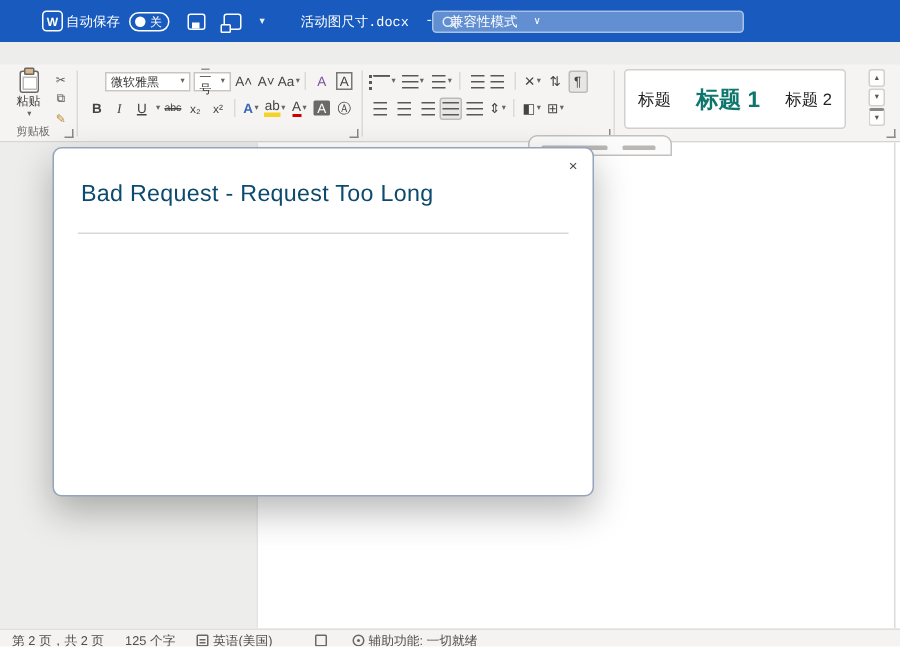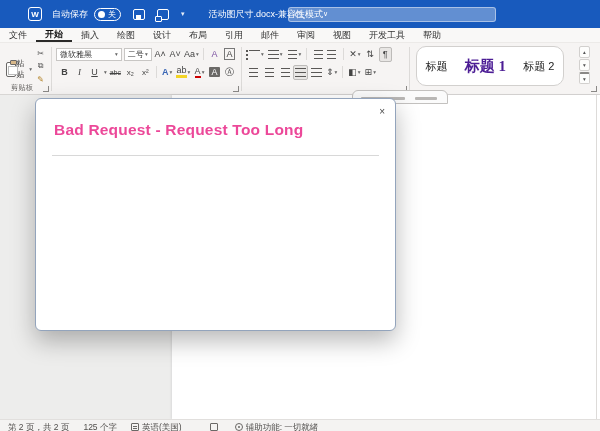--- a/index.html
+++ b/index.html
@@ -4,30 +4,30 @@
 <style>
   * { margin:0; padding:0; box-sizing:border-box; }
   body { font-family:"Liberation Sans","DejaVu Sans",sans-serif; }
   .app { position:relative; width:600px; height:431px; overflow:hidden; background:#ededec; }
 
   
   .titlebar { position:absolute; left:0; top:0; width:600px; height:28px; background:#185abd;
     display:flex; align-items:center; color:#fff; font-size:9px; }
   .tb-appicon { width:14px; height:14px; margin-left:28px; border:1.4px solid #fff; border-radius:3px;
     display:flex; align-items:center; justify-content:center; font-size:8px; font-weight:bold; }
-  .tb-autosave { margin-left:10px; }
+  .tb-autosave { margin-left:2px; }
   .tb-toggle { margin-left:6px; width:27px; height:13px; border:1px solid #fff; border-radius:7px;
     display:flex; align-items:center; font-size:8px; padding:0 3px; gap:3px; }
   .tb-knob { width:7px; height:7px; border-radius:50%; background:#fff; }
   .tb-ic { margin-left:12px; width:12px; height:11px; border:1.2px solid #fff; border-radius:2px; position:relative; }
   .tb-ic.save::after { content:""; position:absolute; left:2px; bottom:0; width:5px; height:4px; background:#fff; }
   .tb-ic.screen::after { content:""; position:absolute; left:-3px; bottom:-3px; width:5px; height:4px;
     border:1.2px solid #fff; background:#185abd; border-radius:1px; }
   .tb-chev { margin-left:12px; font-size:7px; opacity:.9; }
-  .tb-title { margin-left:24px; white-space:nowrap; display:flex; gap:0; align-items:center; }
+  .tb-title { margin-left:24px; white-space:nowrap; display:flex; gap:11px; align-items:center;font-family:Liberation Mono, monospace; }
   .tb-search { position:absolute; left:288px; top:7px; width:208px; height:15px;
     background:rgba(255,255,255,.32); border:1px solid rgba(255,255,255,.45); border-radius:3px;
     display:flex; align-items:center; padding:0 6px; gap:5px; }
   .tb-search input { background:transparent; border:none; outline:none; color:#eaf0fa; font-size:8.5px; width:100%; }
   .tb-search input::placeholder { color:#dde6f5; }
   .mag { width:7px; height:7px; border:1.3px solid #e8eefb; border-radius:50%; position:relative; flex:0 0 auto; }
   .mag::after { content:""; position:absolute; left:5px; top:5px; width:4px; height:1.3px; background:#e8eefb; transform:rotate(45deg); }
 
   
   .tabrow { position:absolute; left:0; top:28px; width:600px; height:15px; background:#f9f8f7;
@@ -47,21 +47,21 @@
   .rowb { position:absolute; top:21px; left:0; right:6px; height:16px; display:flex; align-items:center; gap:2px; }
   .btn { height:15px; min-width:13px; display:flex; align-items:center; justify-content:center;
     border-radius:2px; padding:0 1px; color:#444; }
   .btn.pressed { border:1px solid #bdbbb9; background:#e8e6e4; }
   .dd { font-size:5.5px; color:#666; margin-left:1px; }
   .combo { height:13px; border:1px solid #c8c6c4; background:#fff; display:flex; align-items:center;
     font-size:8px; padding:0 3px; justify-content:space-between; color:#333; }
   .vline { width:1px; height:12px; background:#dcdad8; margin:0 2px; }
 
   
-  .paste { position:absolute; left:6px; top:4px; width:26px; height:44px; display:flex; flex-direction:row;
+  .paste { position:absolute; left:6px; top:4px; width:26px; height:44px; display:flex; flex-direction:column;
     align-items:center; justify-content:flex-start; gap:0; }
   .clip { width:13px; height:15px; border:1.3px solid #6a6867; border-radius:2px; position:relative; background:#fdfdfc; }
   .clip::before { content:""; position:absolute; left:2.5px; top:-3px; width:5px; height:3px; border:1.2px solid #6a6867; background:#d8b88a; border-radius:1px; }
   .clip::after { content:""; position:absolute; left:1px; top:3px; width:8px; height:7px; background:#fff; border:1px solid #bbb; }
   .minicol { position:absolute; left:34px; top:4px; display:flex; flex-direction:column; gap:1px; }
   .mini { width:13px; height:12px; display:flex; align-items:center; justify-content:center; font-size:8px; color:#555; }
 
   
   .ln { display:inline-block; width:11px; height:9px; position:relative; }
   .ln i { position:absolute; left:0; right:0; height:1px; background:#5a5856; }
@@ -73,23 +73,23 @@
   .ln .dot.d1{top:0}.ln .dot.d2{top:4px}.ln .dot.d3{top:8px}
   .glyph { font-size:9px; }
   .u-bar { border-bottom:2px solid #c00; line-height:1; }
   .hl-bar { border-bottom:3px solid #f3d426; line-height:1; }
   .fx-a { color:#3a66b5; font-weight:bold; }
   .shade-a { background:#6b6967; color:#fff; padding:0 2px; border-radius:1px; }
   .border-a { border:1px solid #777; padding:0 1.5px; }
 
   
   .gallery { position:absolute; left:6px; top:3px; width:148px; height:40px; background:#fff;
-    border:1px solid #d2d0ce; border-radius:10px; display:flex; align-items:center; justify-content:space-around; }
+    border:1px solid #d2d0ce; border-radius:3px; display:flex; align-items:center; justify-content:space-around; }
   .sty0 { font-size:11px; color:#222; }
-  .sty1 { font-size:15px; font-weight:bold; color:#4c1d95; font-family:Liberation Serif, serif; }
+  .sty1 { font-size:15px; font-weight:bold; color:#0f766e; font-family:Liberation Sans, sans-serif; }
   .sty2 { font-size:11px; color:#222; }
   .gal-ctrl { position:absolute; left:169px; top:3px; display:flex; flex-direction:column; gap:1px; }
   .gal-btn { width:11px; height:12px; border:1px solid #d2d0ce; background:#fdfdfc; font-size:5.5px;
     display:flex; align-items:center; justify-content:center; color:#555; border-radius:2px; }
 
   
   .docarea { position:absolute; left:0; top:95px; width:600px; height:324px; background:#ededec; }
   .page { position:absolute; left:172px; top:0; width:428px; height:324px; background:#fff;
     box-shadow:-1px 0 2px rgba(0,0,0,.08); }
   .scrolltrack { position:absolute; right:3px; top:0; bottom:0; width:1px; background:#dddbd9; }
@@ -98,21 +98,21 @@
   .ghost { position:absolute; left:352px; top:-5px; width:96px; height:14px; background:#fbfbfb;
     border:1px solid #c3c1bf; border-radius:6px 6px 0 0; overflow:hidden; }
   .ghost i { position:absolute; top:6px; height:3px; background:#b9b7b5; border-radius:1px; }
   .ghost i:first-child { left:8px; width:44px; }
   .ghost i:last-child { left:62px; width:22px; }
 
   
   .dialog { position:absolute; left:35px; top:3px; width:361px; height:233px; background:#fff;
     border:1px solid #93a4bc; border-radius:6px; box-shadow:0 10px 24px rgba(0,0,0,.28); }
   .dlg-close { position:absolute; right:10px; top:8px; font-size:10px; color:#4a4a4a; cursor:default; line-height:1; }
-  .dlg-title { position:absolute; left:18px; top:22px; font-size:15.5px; font-weight:bold; color:#ec4899; letter-spacing:.2px; }
+  .dlg-title { position:absolute; left:18px; top:22px; font-size:15.5px; font-weight:normal; color:#0c4a6e; letter-spacing:.2px; }
   .dlg-rule { position:absolute; left:16px; right:16px; top:56px; height:1px; background:#d8d8d8; }
   .dlg-body { position:absolute; left:18px; top:68px; font-size:10.5px; color:#1a1a1a; }
 
   
   .statusbar { position:absolute; left:0; top:419px; width:600px; height:12px; background:#f4f3f2;
     border-top:1px solid #e1dfdd; display:flex; align-items:flex-start; font-size:8.5px; color:#504e4c; padding:2px 0 0 8px; gap:0; }
   .sb-item { margin-right:14px; white-space:nowrap; }
   .sb-ic { display:inline-block; width:8px; height:8px; border:1px solid #6a6866; border-radius:1px; position:relative; top:1px; margin-right:3px; }
   .sb-ic.book::after { content:""; position:absolute; left:1px; top:1.5px; width:4px; height:1px; background:#6a6866; box-shadow:0 2px 0 #6a6866; }
   .sb-ic.circ { border-radius:50%; }
@@ -137,55 +137,41 @@
       <span>活动图尺寸.docx</span>
       <span>-</span>
       <span>兼容性模式</span>
       <span style="font-size:7px">∨</span>
     </div>
     <div class="tb-search">
       <span class="mag"></span>
     </div>
   </div>
 
-  <div class="tabrow">
-    <span class="tab">文件</span>
-    <span class="tab active">开始</span>
-    <span class="tab">插入</span>
-    <span class="tab">绘图</span>
-    <span class="tab">设计</span>
-    <span class="tab">布局</span>
-    <span class="tab">引用</span>
-    <span class="tab">邮件</span>
-    <span class="tab">审阅</span>
-    <span class="tab">视图</span>
-    <span class="tab">开发工具</span>
-    <span class="tab">帮助</span>
-  </div>
 
   <div class="ribbon">
 
     <div class="rgroup" style="left:0;width:52px">
       <div class="paste">
         <span class="clip"></span>
         <span>粘贴</span>
         <span class="dd">▾</span>
       </div>
       <div class="minicol">
         <span class="mini">✂</span>
         <span class="mini">⧉</span>
         <span class="mini" style="color:#b6872e">✎</span>
       </div>
       <span class="glabel">剪贴板</span>
       <span class="launcher"></span>
       <span class="sep"></span>
     </div>
 
     <div class="rgroup" style="left:52px;width:190px">
-      <div class="rowa" style="left:4px">
+      <div class="rowa" style="left:18px">
         <div class="combo" style="width:72px">
           <span>微软雅黑</span>
             <span class="dd">▾</span>
         </div>
         <div class="combo" style="width:30px">
           <span>二号</span>
             <span class="dd">▾</span>
         </div>
         <span class="btn glyph">A˄</span>
         <span class="btn glyph">A˅</span>

